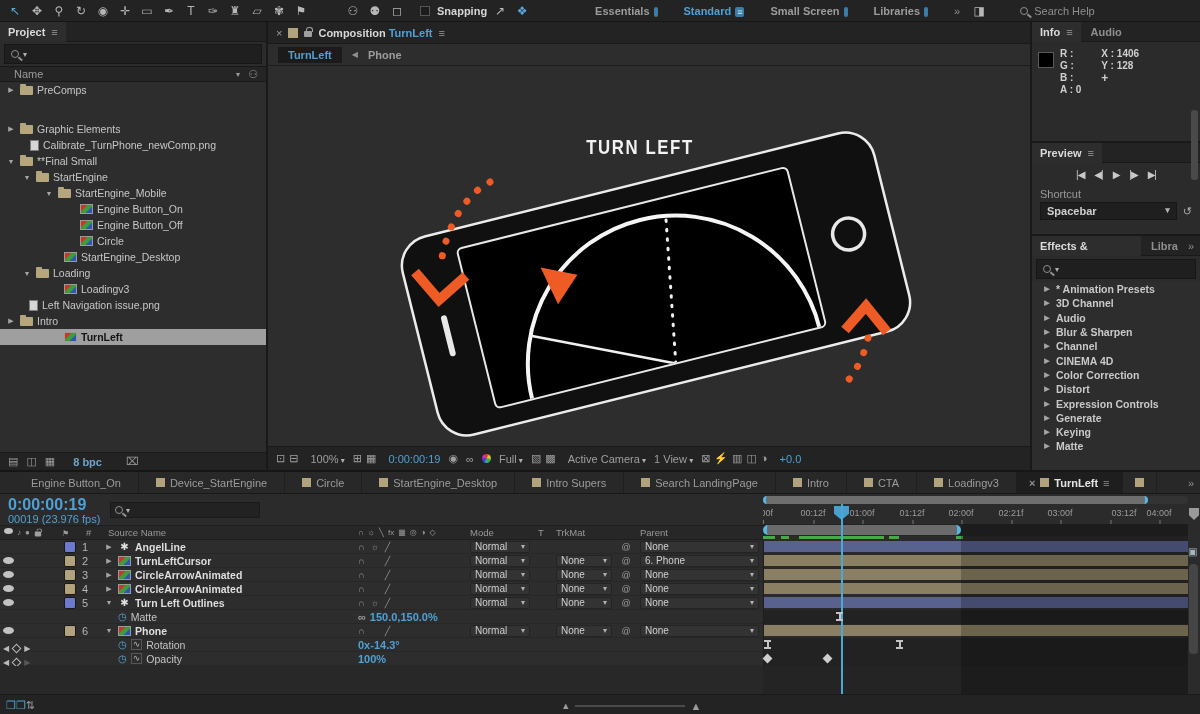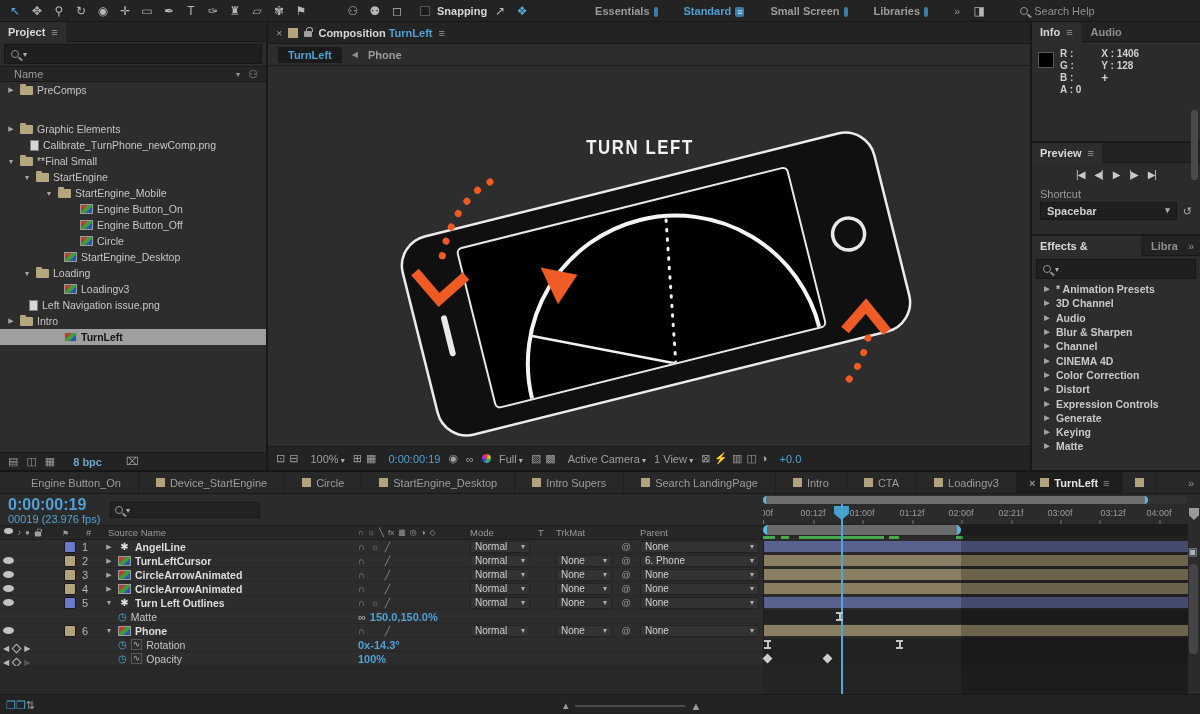--- a/index.html
+++ b/index.html
@@ -626,21 +626,21 @@
         <span class="navthumb"></span>
         <div class="ruler">
 
         <span class="rlab" style="left: 0px;">0:00f</span>
             <span class="rlab" style="left: 50px;">00:12f</span>
             <span class="rlab" style="left: 99px;">01:00f</span>
             <span class="rlab" style="left: 149px;">01:12f</span>
             <span class="rlab" style="left: 198px;">02:00f</span>
             <span class="rlab" style="left: 248px;">02:21f</span>
             <span class="rlab" style="left: 297px;">03:00f</span>
-            <span class="rlab" style="left: 336px; padding-left: 28px;">03:12f</span>
+            <span class="rlab" style="left: 347px; padding-left: 28px;">03:12f</span>
             <span class="rlab" style="left: 396px;">04:00f</span>
           </div>
         <div class="workarea">
             <span class="wabar"></span>
           </div>
         <div class="greens">
 
         <span class="gseg" style="left: 0px; width: 12px;"></span>
             <span class="gseg" style="left: 18px; width: 8px;"></span>
             <span class="gseg" style="left: 36px; width: 85px;"></span>

